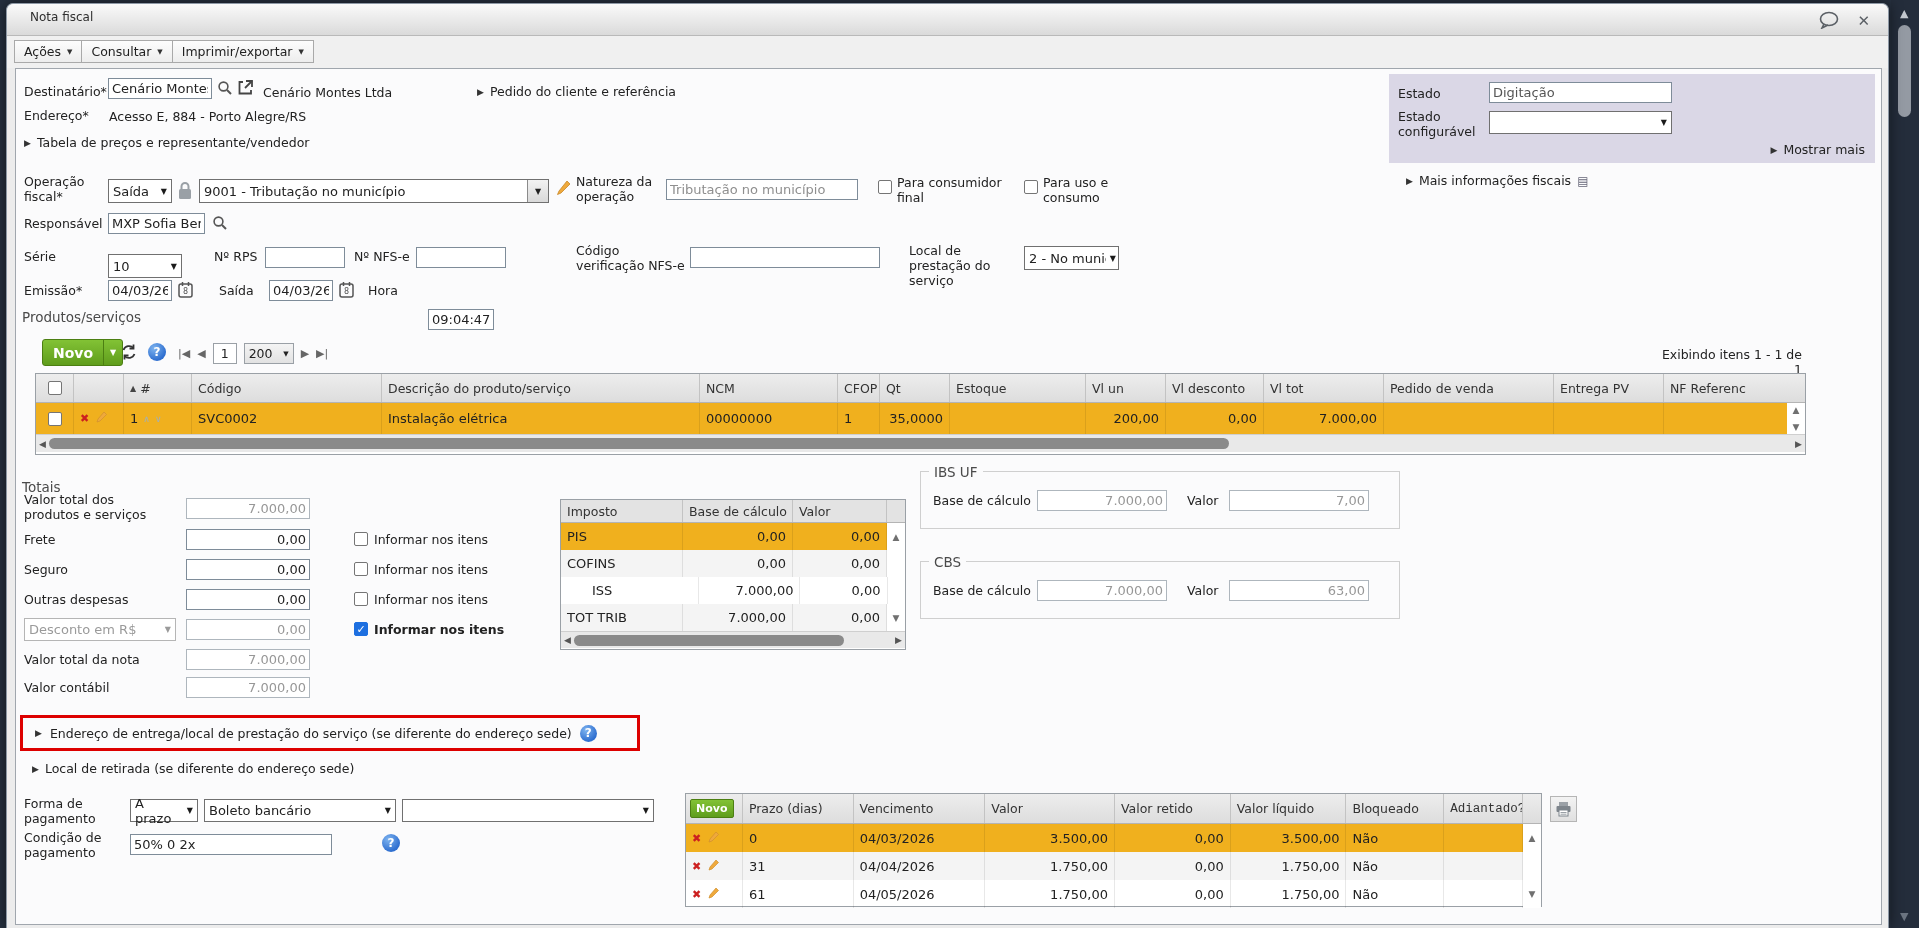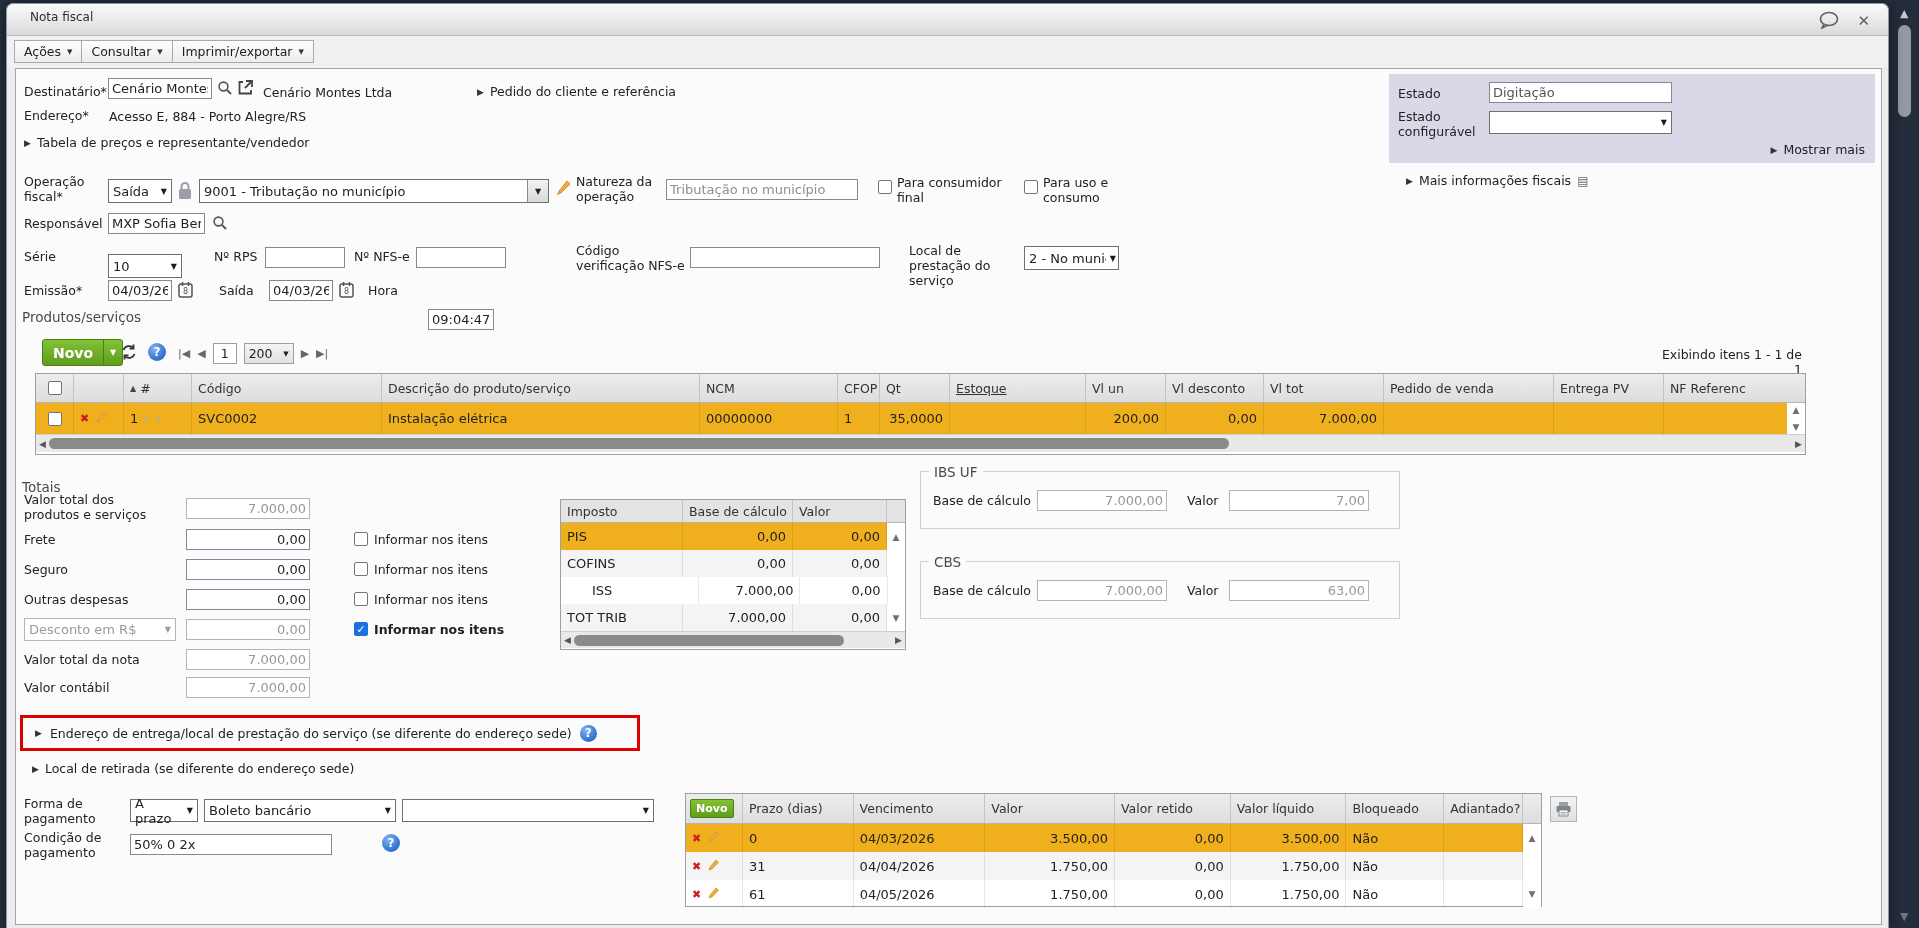--- a/index.html
+++ b/index.html
@@ -294,21 +294,21 @@
         <div class="g-hcell" style="width:50px;"></div>
         <div class="g-hcell" style="width:68px;gap:4px;">
           <span style="font-size:8px;color:#444;">▲</span>
           <span>#</span>
         </div>
         <div class="g-hcell" style="width:190px;">Código</div>
         <div class="g-hcell" style="width:318px;">Descrição do produto/serviço</div>
         <div class="g-hcell" style="width:138px;">NCM</div>
         <div class="g-hcell" style="width:42px;">CFOP</div>
         <div class="g-hcell" style="width:70px;">Qt</div>
-        <div class="g-hcell" style="width:136px;text-decoration:underline;">Estoque</div>
+        <div class="g-hcell" style="width:136px;">Estoque</div>
         <div class="g-hcell" style="width:80px;">Vl un</div>
         <div class="g-hcell" style="width:98px;">Vl desconto</div>
         <div class="g-hcell" style="width:120px;">Vl tot</div>
         <div class="g-hcell" style="width:170px;">Pedido de venda</div>
         <div class="g-hcell" style="width:110px;">Entrega PV</div>
         <div class="g-hcell" style="flex:1;border-right:none;">NF Referenc</div>
         <div class="g-hcell" style="width:18px;border-right:none;"></div>
       </div>
       <div class="g-row hl" style="height:31px;">
         <div class="g-cell" style="width:38px;justify-content:center;">
@@ -476,21 +476,21 @@
       <div class="g-hrow" style="height:30px;">
         <div class="g-hcell" style="width:57px;padding:0 4px;">
           <span style="background:linear-gradient(#82c235,#5f9d1c);border:1px solid #4c7f12;border-radius:2px;color:#fff;font-weight:bold;font-size:11px;padding:2px 5px;cursor:pointer;">Novo</span>
         </div>
         <div class="g-hcell" style="width:111px;">Prazo (dias)</div>
         <div class="g-hcell" style="width:132px;">Vencimento</div>
         <div class="g-hcell" style="width:130px;">Valor</div>
         <div class="g-hcell" style="width:116px;">Valor retido</div>
         <div class="g-hcell" style="width:116px;">Valor líquido</div>
         <div class="g-hcell" style="width:98px;">Bloqueado</div>
-        <div class="g-hcell" style="width:79px;">Adiantado?</div>
+        <div class="g-hcell" style="width:79px;font-family:Liberation Mono, monospace;">Adiantado?</div>
         <div class="g-hcell" style="width:18px;border-right:none;"></div>
       </div>
       <div class="g-row hl" style="height:28px;">
         <div class="g-cell" style="width:57px;gap:7px;">
           <span class="del">✖</span>
           <span>
               <svg width="11" height="15" viewBox="0 0 11 15">
                 <path d="M8 1 L10.5 3.5 L4 10 L1 11 L2 8 Z" fill="#efa93c" stroke="#d08f2e" stroke-width="0.7"></path>
               </svg>
             </span>

